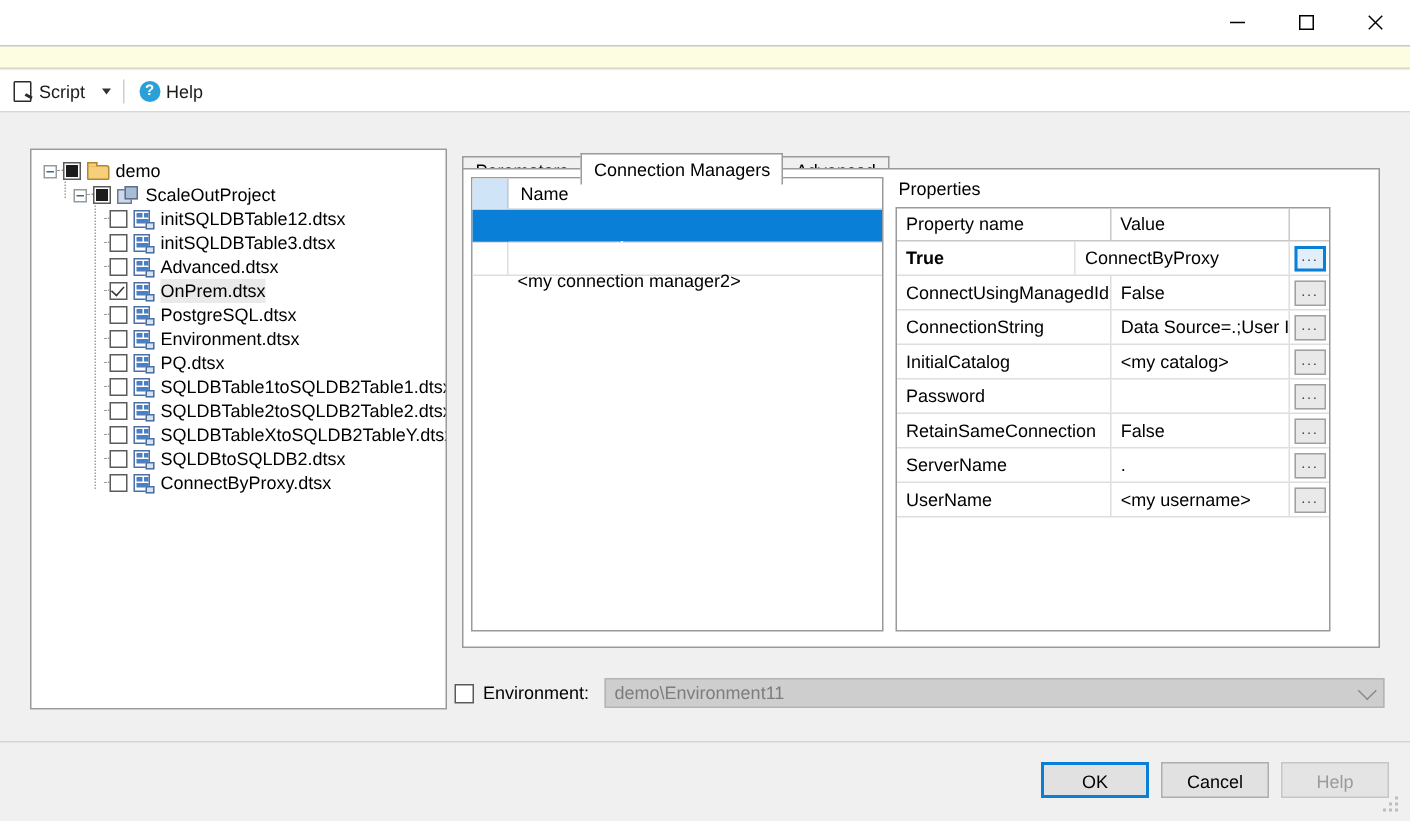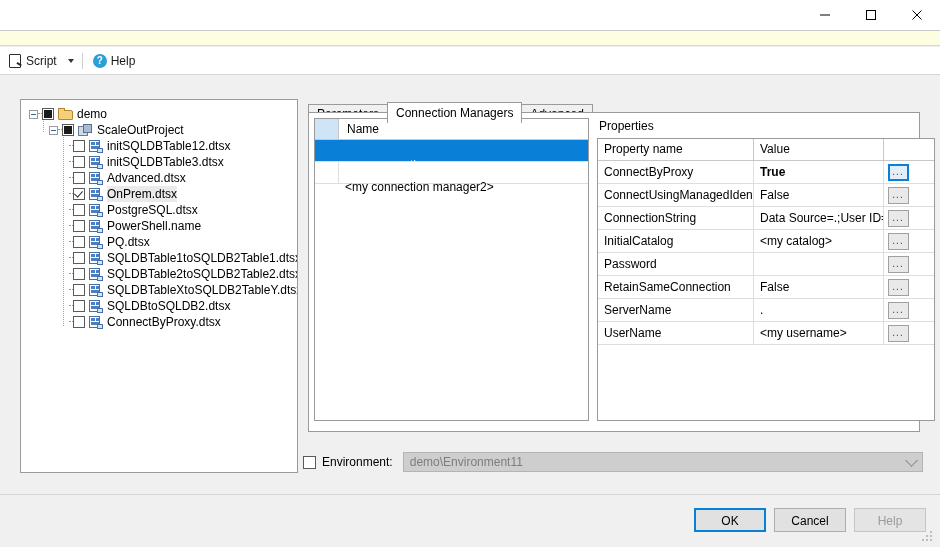--- a/index.html
+++ b/index.html
@@ -137,21 +137,21 @@
   .cmrow .c0{width:24px;height:100%;border-right:1px solid #dedede;box-sizing:border-box;}
   .cmrow .c1{flex:1;padding-left:6px;font-size:12px;line-height:21px;margin-top:29px;}
   .cmrow.selected{background:#0a7fd8;}
   .cmrow.selected .c0{background:#0a7fd8;border-right:1px solid #0a7fd8;}
   .cmrow.selected .c1{color:#ffffff;}
 
   
   #propwrap{position:absolute;left:288px;top:5px;width:317px;height:303px;}
   #proplabel{font-size:12px;color:#000;height:16px;line-height:16px;padding-left:2px;}
   #propgrid{
-    position:absolute;left:0;top:20px;width:338px;height:283px;
+    position:absolute;left:0;top:20px;width:290px;height:283px;
     border:1px solid #9a9a9a;background:#fff;box-sizing:border-box;overflow:hidden;
   }
   .pghead{display:flex;height:21px;border-bottom:1px solid #c8c8c8;}
   .pghead .ph{line-height:21px;font-size:12px;padding-left:6px;box-sizing:border-box;}
   .ph-name{width:156px;border-right:1px solid #c8c8c8;}
   .ph-val{width:130px;border-right:1px solid #c8c8c8;}
   .ph-btn{width:28px;}
   .pgrow{display:flex;height:22px;border-bottom:1px solid #dedede;}
   .pgrow .pc{line-height:22px;font-size:12px;padding-left:6px;box-sizing:border-box;overflow:hidden;white-space:nowrap;}
   .pc-name{width:156px;border-right:1px solid #dedede;}
@@ -326,21 +326,21 @@
         <div class="trow" style="padding-left: 40px;">
           <span class="dotline"></span>
           <span class="cb"></span>
           <span class="ico dtsx-ico">
             <span class="d1"></span>
             <span class="d2"></span>
             <span class="d3"></span>
             <span class="d4"></span>
             <span class="d5"></span>
           </span>
-          <span class="tlabel">PowerShell.name</span>
+          <span class="tlabel">Environment.dtsx</span>
         </div>
         <div class="trow" style="padding-left: 40px;">
           <span class="dotline"></span>
           <span class="cb"></span>
           <span class="ico dtsx-ico">
             <span class="d1"></span>
             <span class="d2"></span>
             <span class="d3"></span>
             <span class="d4"></span>
             <span class="d5"></span>
@@ -439,22 +439,22 @@
   <div id="propwrap">
     <div id="proplabel">Properties</div>
     <div id="propgrid">
       <div class="pghead">
         <div class="ph ph-name">Property name</div>
         <div class="ph ph-val">Value</div>
         <div class="ph ph-btn"></div>
       </div>
       <div id="pgrows">
           <div class="pgrow">
+            <div class="pc pc-val bold">True</div>
             <div class="pc pc-name">ConnectByProxy</div>
-            <div class="pc pc-val bold">True</div>
             <div class="pc pc-btn">
               <div class="ellipsis-btn focus">...</div>
             </div>
           </div>
           <div class="pgrow">
             <div class="pc pc-name">ConnectUsingManagedIdentity</div>
             <div class="pc pc-val">False</div>
             <div class="pc pc-btn">
               <div class="ellipsis-btn">...</div>
             </div>

